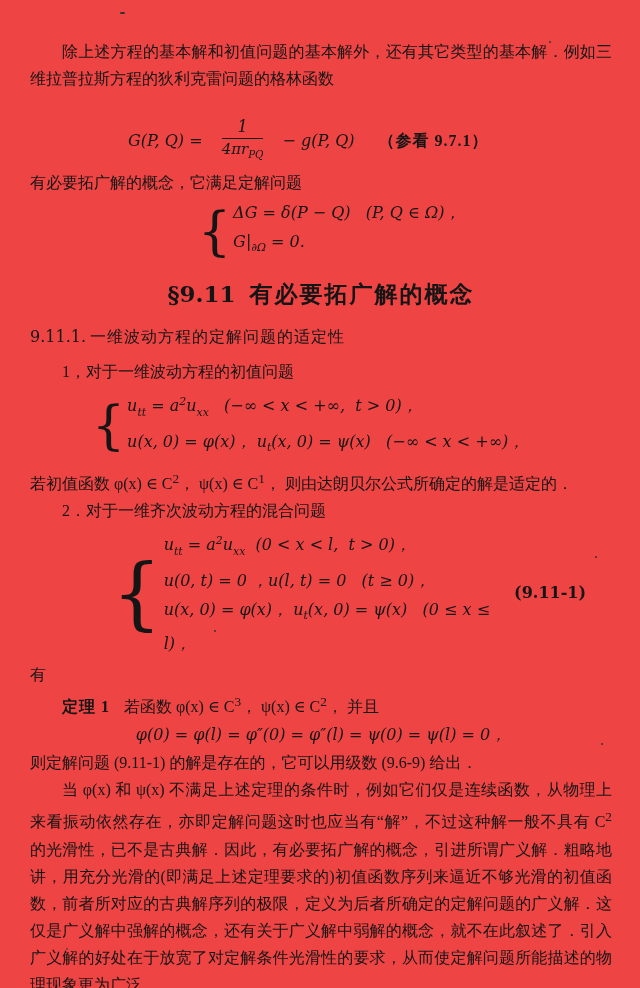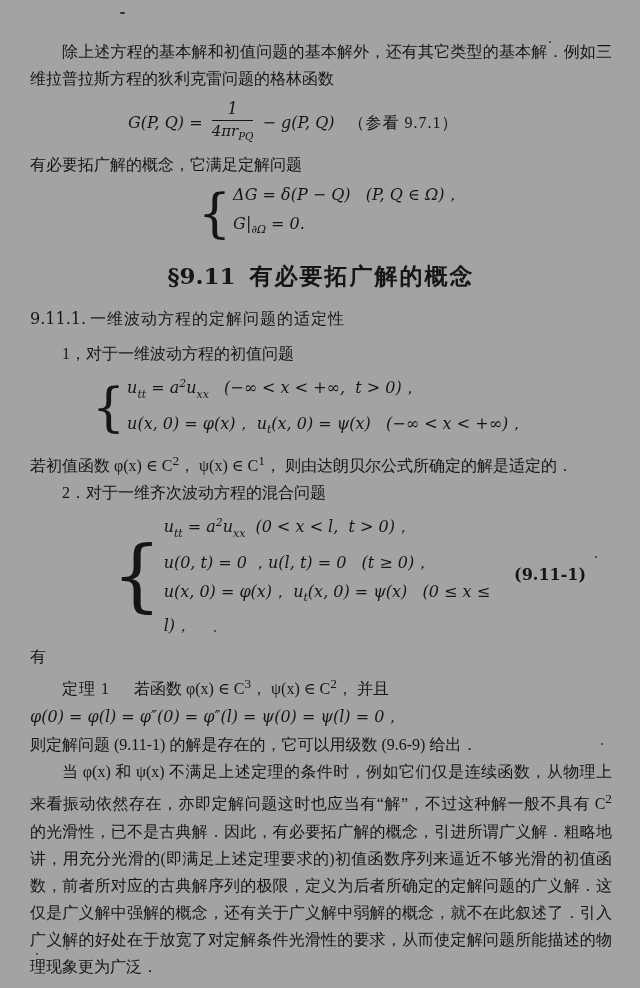--- a/index.html
+++ b/index.html
@@ -1,20 +1,20 @@
 <!DOCTYPE html>
 <html><head>
 <meta charset="utf-8">
 <style>
   html,body{margin:0;padding:0;background:#e8e8e8;}
   .page{
     position:relative;
     width:640px;height:988px;
     margin:0 auto;
-    background:#a3a3a3;
+    background:#ef4444;
     color:#151515;
     font-family:"Liberation Serif","DejaVu Serif",serif;
     font-size:16px;
     line-height:27px;
     overflow:hidden;
     box-sizing:border-box;
     padding:38px 28px 0 30px;
   }
   p{margin:0;}
   .para{text-align:justify;text-indent:2em;}
@@ -22,28 +22,29 @@
   .math{
     font-family:"DejaVu Serif",serif;
     font-style:italic;
     white-space:pre-wrap;
   }
   .math sub,.math sup{font-size:68%;}
   .mline{margin:1px 0;}
   
   .formula-row{
     display:flex;align-items:center;
-    margin:6px 0 4px 98px;
+    margin:24px 0 4px 98px;
     min-height:44px;
+    gap:10px;
   }
   .frac{display:inline-block;text-align:center;vertical-align:middle;margin:0 4px;}
   .frac-num{display:block;border-bottom:1.4px solid #151515;padding:0 10px;line-height:22px;}
   .frac-den{display:block;line-height:20px;font-size:15px;}
   .formula-note{
-    font-family:"Liberation Serif",serif;font-style:normal;font-weight:normal;
+    font-family:"Liberation Serif",serif;font-style:normal;font-weight:bold;
     margin-left:14px;letter-spacing:1px;
   }
   
   .eq-system{display:flex;align-items:center;}
   .brace{
     font-family:"DejaVu Serif",serif;font-style:normal;
     font-weight:400;flex:0 0 auto;
   }
   .brace.b2{font-size:52px;line-height:54px;}
   .brace.b3{font-size:78px;line-height:80px;}
@@ -68,23 +69,23 @@
   }
   .sec-heading .sec-num{font-family:"DejaVu Serif",serif;letter-spacing:0;margin-right:14px;}
   .subsec-heading{
     font-size:16px;
     line-height:26px;
     margin:14px 0 8px 0;
     font-weight:normal;
     letter-spacing:1px;
   }
   .subsec-heading .subsec-num{font-family:"DejaVu Serif",serif;letter-spacing:0;margin-right:4px;}
-  .theorem-label{font-weight:normal;letter-spacing:1px;margin-right:24px;}
+  .theorem-label{font-weight:bold;letter-spacing:1px;margin-right:14px;}
   .theorem-line{text-indent:2em;}
-  .centered-formula{text-align:left;margin:1px 0;}
+  .centered-formula{text-align:center;margin:1px 0;}
   
   .speck{position:absolute;background:#333;border-radius:1px;}
   .sp1{left:120px;top:12px;width:5px;height:2px;}
   .sp2{left:549px;top:41px;width:2px;height:2px;}
   .sp3{left:595px;top:556px;width:2px;height:2px;}
   .sp4{left:601px;top:743px;width:2px;height:2px;}
   .sp5{left:36px;top:953px;width:2px;height:2px;}
   .sp6{left:66px;top:948px;width:2px;height:2px;opacity:.7;}
   .sp7{left:214px;top:630px;width:2px;height:2px;}
 </style>

